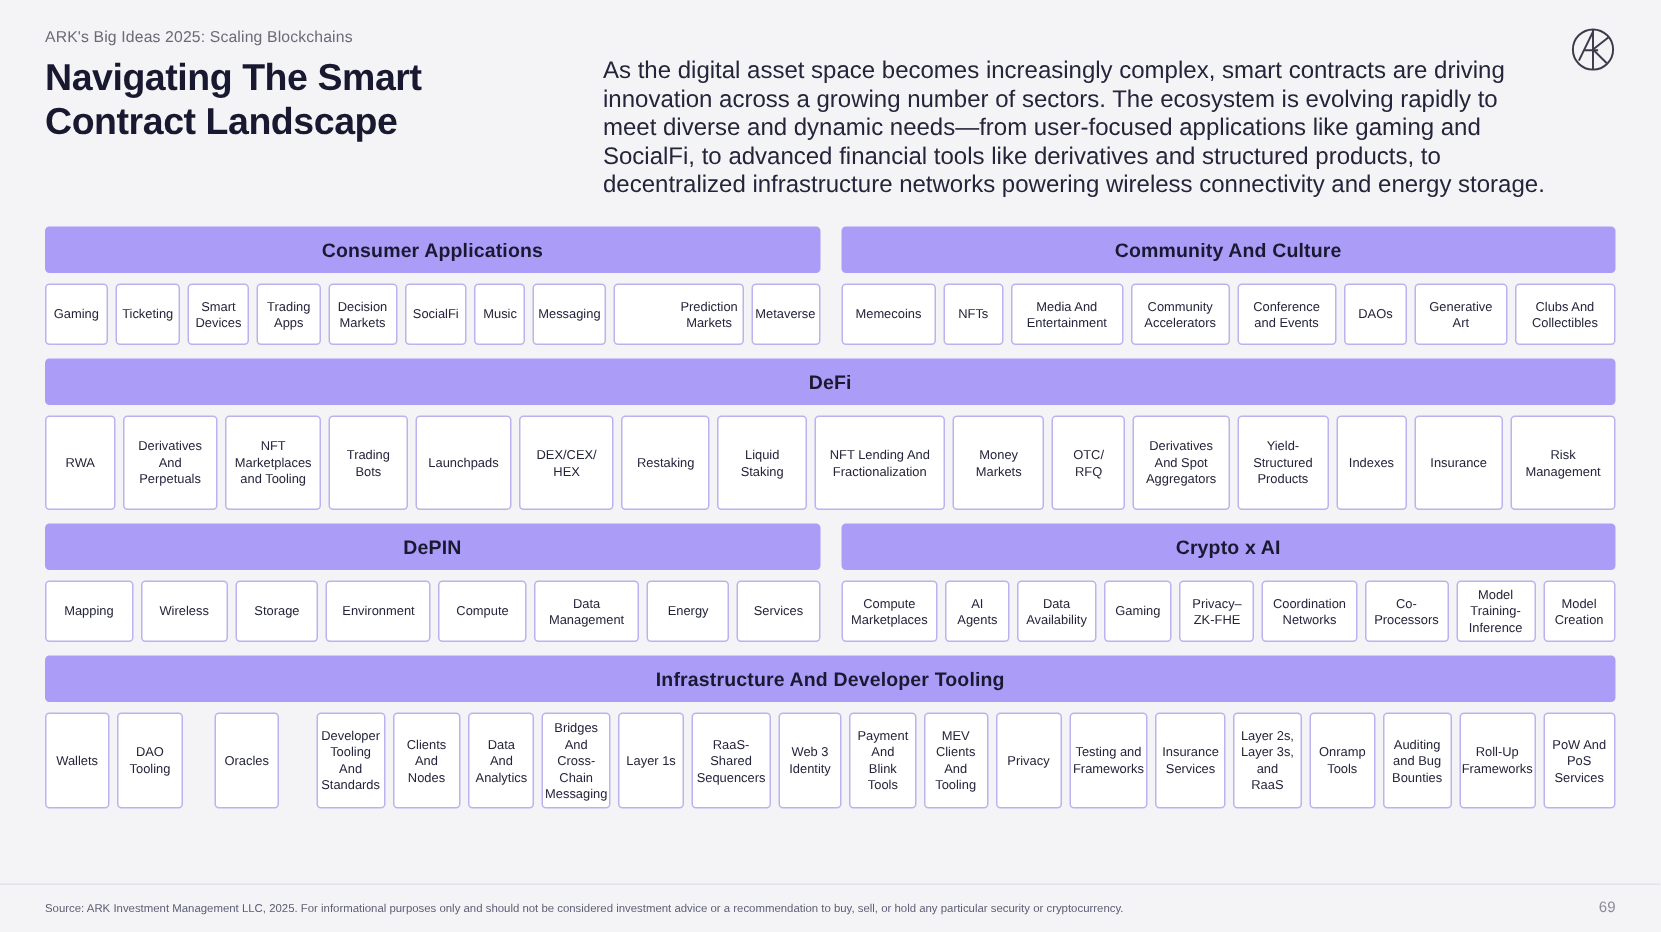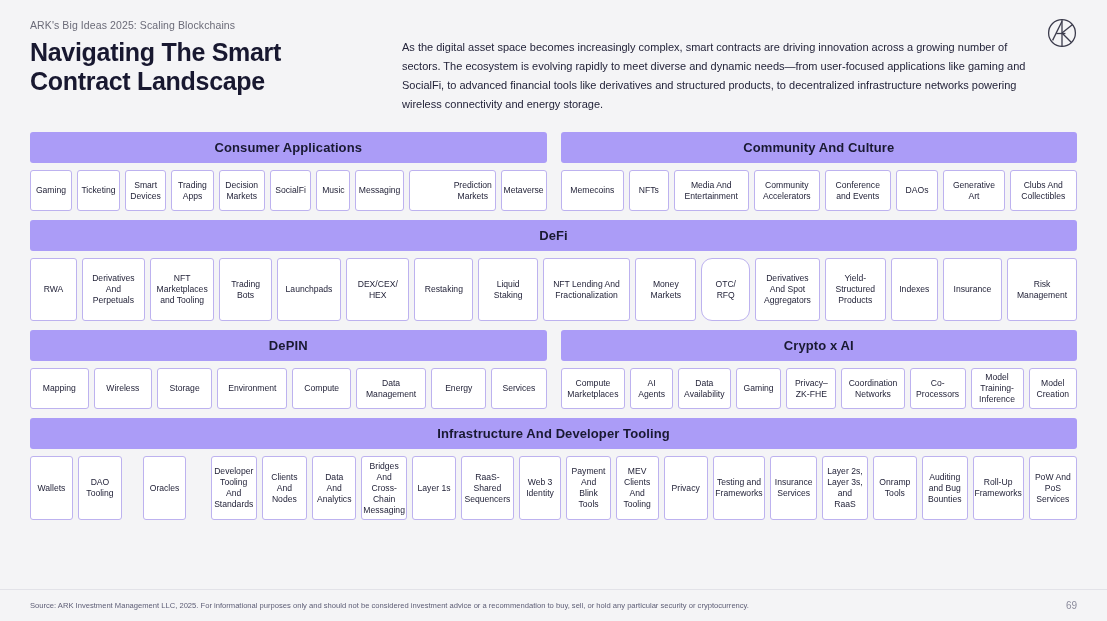--- a/index.html
+++ b/index.html
@@ -54,21 +54,21 @@
     letter-spacing: -0.3px;
   }
 
   .header-right {
     flex: 1 1 auto;
     padding-top: 20px;
     padding-right: 46px;
   }
 
   .intro {
-    font-size: 11px;
+    font-size: 16px;
     line-height: 19px;
     color: #24243a;
   }
 
   .logo-wrap {
     position: absolute;
     top: 16px;
     right: 28px;
     width: 34px;
     height: 34px;
@@ -243,21 +243,21 @@
           <div class="item" style="flex: 62 1 0px;">Launchpads</div>
           <div class="item" style="flex: 60 1 0px;">DEX/CEX/
 HEX</div>
           <div class="item" style="flex: 56 1 0px;">Restaking</div>
           <div class="item" style="flex: 56 1 0px;">Liquid
 Staking</div>
           <div class="item" style="flex: 88 1 0px;">NFT Lending And
 Fractionalization</div>
           <div class="item" style="flex: 58 1 0px;">Money
 Markets</div>
-          <div class="item" style="flex: 44 1 0px; border-radius: 11px;">OTC/
+          <div class="item" style="flex: 44 1 0px;">OTC/
 RFQ</div>
           <div class="item" style="flex: 62 1 0px;">Derivatives
 And Spot
 Aggregators</div>
           <div class="item" style="flex: 58 1 0px;">Yield-
 Structured
 Products</div>
           <div class="item" style="flex: 42 1 0px;">Indexes</div>
           <div class="item" style="flex: 56 1 0px;">Insurance</div>
           <div class="item" style="flex: 68 1 0px;">Risk

